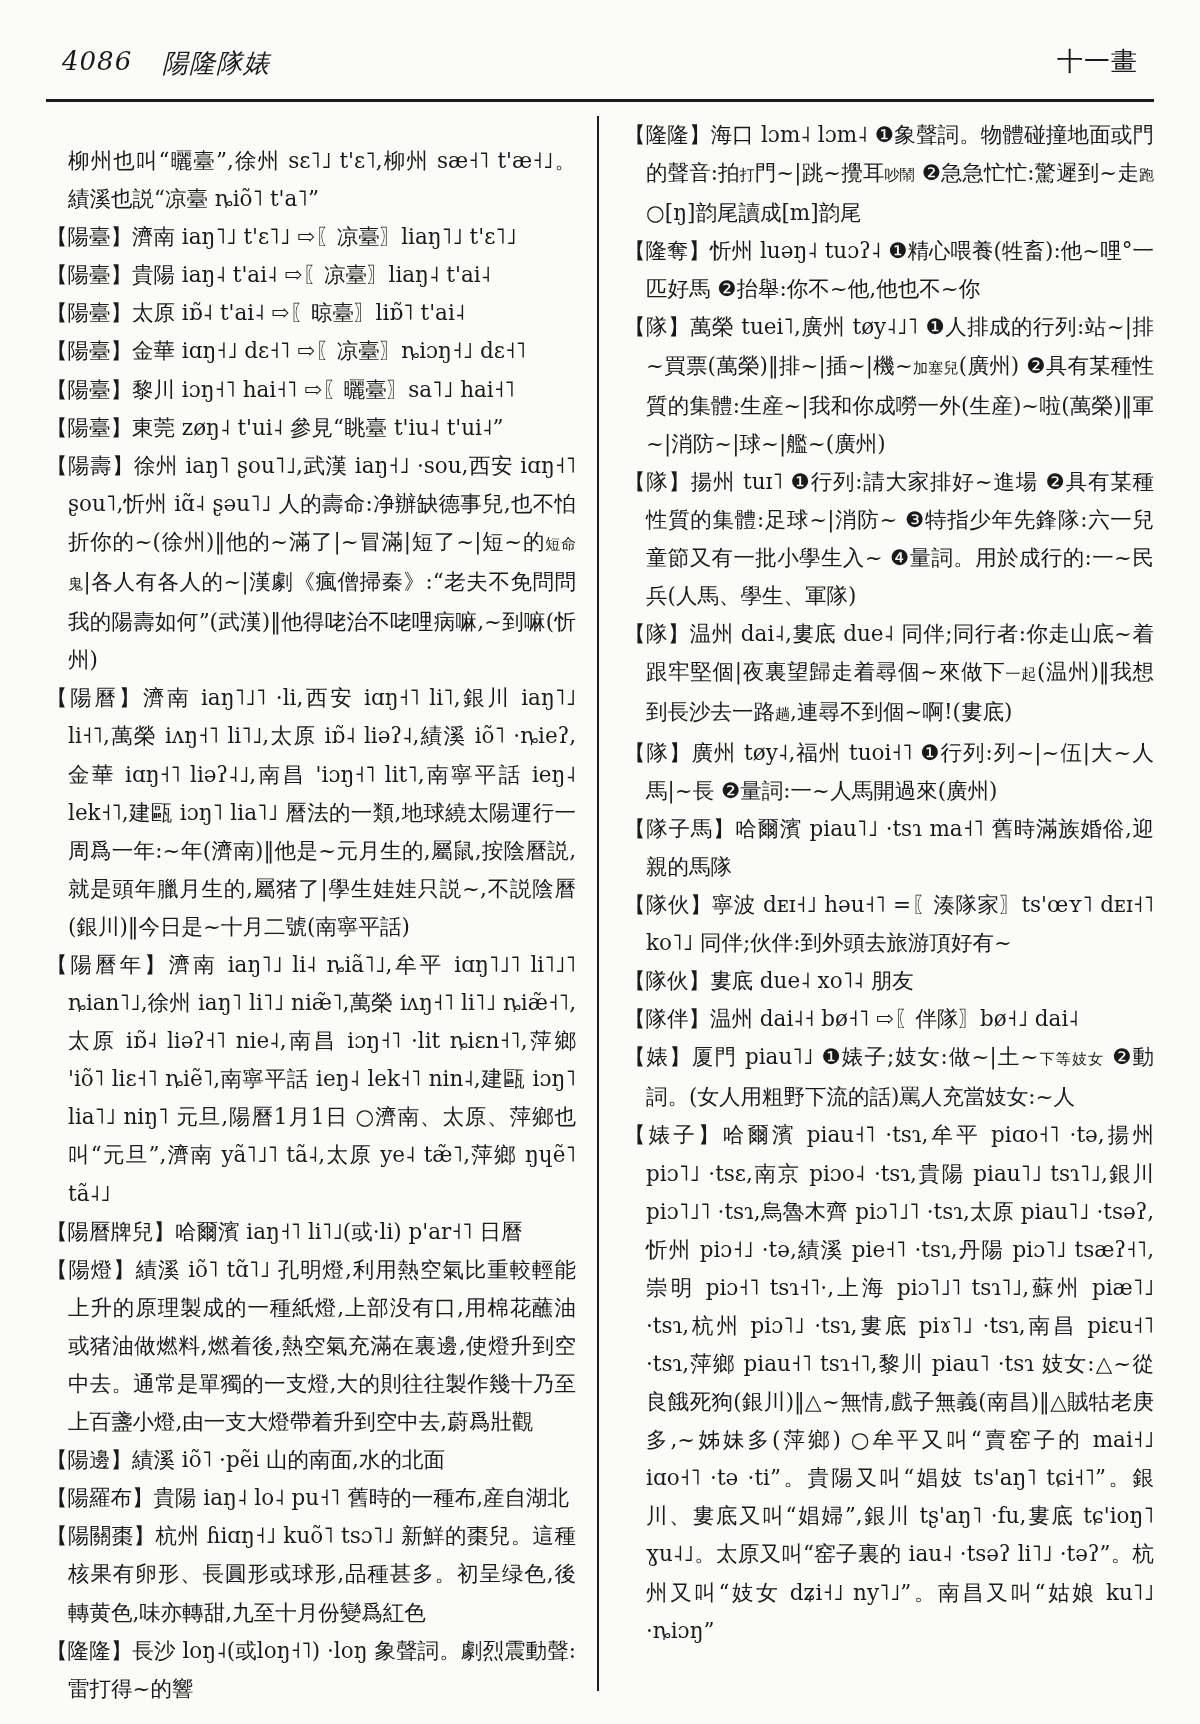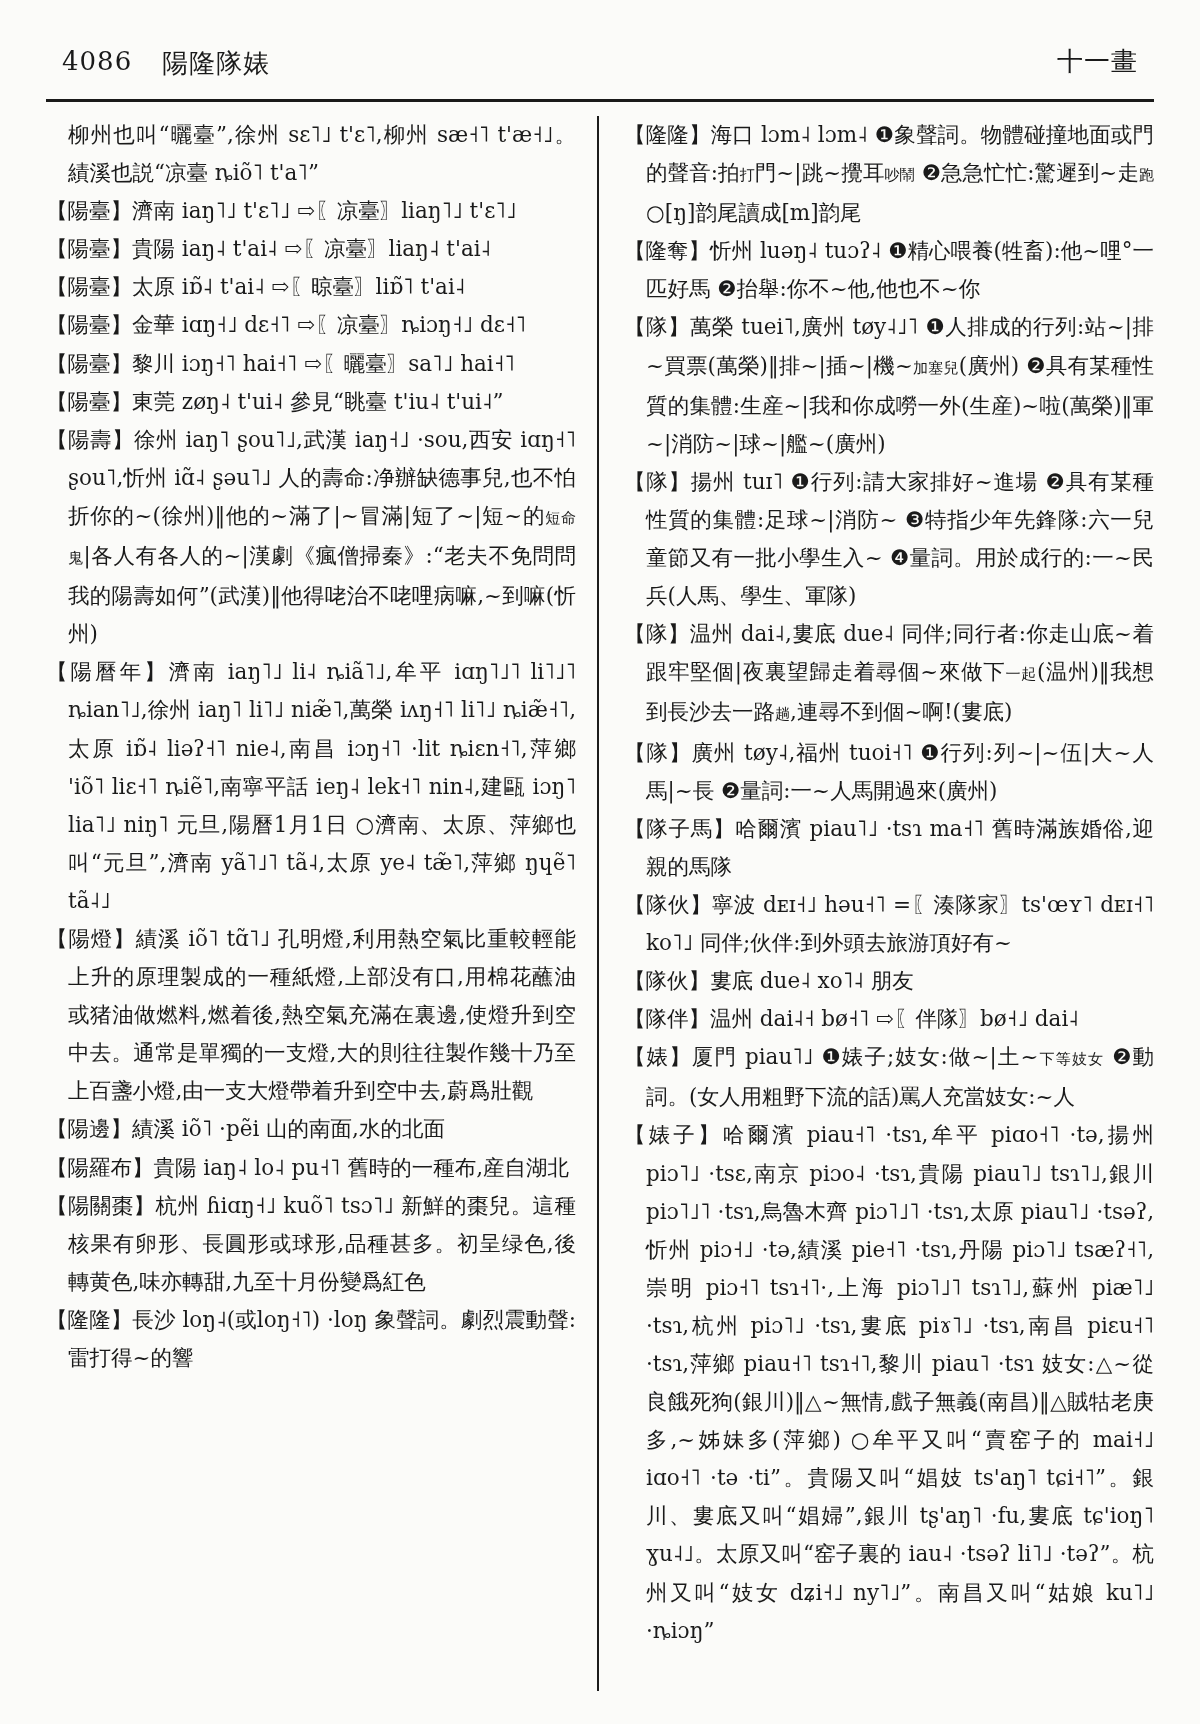--- a/index.html
+++ b/index.html
@@ -8,37 +8,37 @@
     background:#fbfbf9;color:#1a1a1a;
     font-family:"DejaVu Serif","Liberation Serif",serif;
     overflow:hidden;position:relative;
   }
   .page{position:relative;width:1200px;height:1724px;}
   .header{
     position:absolute;top:44px;left:62px;right:62px;
     display:flex;justify-content:space-between;align-items:baseline;
     font-size:26px;letter-spacing:1px;
   }
-  .header .left-group{display:flex;gap:30px;}
+  .header .left-group{display:flex;gap:30px;font-style:italic;}
   .header-rule{
     position:absolute;top:99px;left:46px;width:1108px;height:3px;
     background:#1a1a1a;
   }
   .columns{
     position:absolute;top:116px;left:46px;width:1108px;
     display:flex;gap:48px;
   }
   .col{width:530px;}
   .column-divider{
     position:absolute;top:116px;left:597px;width:2px;height:1575px;
     background:#1c1c1c;
   }
   p{margin:0;font-size:21.5px;line-height:38.1px;text-align:justify;}
   p.entry{padding-left:22px;text-indent:-22px;}
-  p.cont{padding-left:22px;text-indent:0;}
+  p.cont{padding-left:22px;text-indent:0;margin-top:26px;}
   small{font-size:0.70em;}
 </style>
 </head>
 <body>
 
 <div class="page">
 
   <div class="header">
     <div class="left-group">
       <span>4086</span>
@@ -54,21 +54,23 @@
 
     <div class="col">
       <p class="cont">柳州也叫“曬臺”,徐州 sɛ˥˩ t'ɛ˥,柳州 sæ˧˥ t'æ˧˩。績溪也説“凉臺 ȵiõ˥ t'a˥”</p>
       <p class="entry">【陽臺】濟南 iaŋ˥˩ t'ɛ˥˩ ⇨〖凉臺〗liaŋ˥˩ t'ɛ˥˩</p>
       <p class="entry">【陽臺】貴陽 iaŋ˨ t'ai˨ ⇨〖凉臺〗liaŋ˨ t'ai˨</p>
       <p class="entry">【陽臺】太原 iɒ̃˨ t'ai˨ ⇨〖晾臺〗liɒ̃˥ t'ai˨</p>
       <p class="entry">【陽臺】金華 iɑŋ˧˩ dɛ˧˥ ⇨〖凉臺〗ȵiɔŋ˧˩ dɛ˧˥</p>
       <p class="entry">【陽臺】黎川 iɔŋ˧˥ hai˧˥ ⇨〖曬臺〗sa˥˩ hai˧˥</p>
       <p class="entry">【陽臺】東莞 zøŋ˨ t'ui˨ 參見“眺臺 t'iu˨ t'ui˨”</p>
       <p class="entry">【陽壽】徐州 iaŋ˥ ʂou˥˩,武漢 iaŋ˧˩ ·sou,西安 iɑŋ˧˥ ʂou˥,忻州 iɑ̃˨ ʂəu˥˩ 人的壽命:净辦缺德事兒,也不怕折你的~(徐州)‖他的~滿了|~冒滿|短了~|短~的<small>短命鬼</small>|各人有各人的~|漢劇《瘋僧掃秦》:“老夫不免問問我的陽壽如何”(武漢)‖他得咾治不咾哩病嘛,~到嘛(忻州)</p>
+      <p class="entry">【陽曆】濟南 iaŋ˥˩˥ ·li,西安 iɑŋ˧˥ li˥,銀川 iaŋ˥˩ li˧˥,萬榮 iʌŋ˧˥ li˥˩,太原 iɒ̃˨ liəʔ˨,績溪 iõ˥ ·ȵieʔ,金華 iɑŋ˧˥ liəʔ˨˩,南昌 'iɔŋ˧˥ lit˥,南寧平話 ieŋ˨ lek˧˥,建甌 iɔŋ˥ lia˥˩ 曆法的一類,地球繞太陽運行一周爲一年:~年(濟南)‖他是~元月生的,屬鼠,按陰曆説,就是頭年臘月生的,屬猪了|學生娃娃只説~,不説陰曆(銀川)‖今日是~十月二號(南寧平話)</p>
       <p class="entry">【陽曆年】濟南 iaŋ˥˩ li˨ ȵiã˥˩,牟平 iɑŋ˥˩˥ li˥˩˥ ȵian˥˩,徐州 iaŋ˥ li˥˩ niæ̃˥,萬榮 iʌŋ˧˥ li˥˩ ȵiæ̃˧˥,太原 iɒ̃˨ liəʔ˧˥ nie˨,南昌 iɔŋ˧˥ ·lit ȵiɛn˧˥,萍鄉 'iõ˥ liɛ˧˥ ȵiẽ˥,南寧平話 ieŋ˨ lek˧˥ nin˨,建甌 iɔŋ˥ lia˥˩ niŋ˥ 元旦,陽曆1月1日 ○濟南、太原、萍鄉也叫“元旦”,濟南 yã˥˩˥ tã˨,太原 ye˨ tæ̃˥,萍鄉 ŋɥẽ˥ tã˨˩</p>
+      <p class="entry">【陽曆牌兒】哈爾濱 iaŋ˧˥ li˥˩(或·li) p'ar˧˥ 日曆</p>
       <p class="entry">【陽燈】績溪 iõ˥ tɑ̃˥˩ 孔明燈,利用熱空氣比重較輕能上升的原理製成的一種紙燈,上部没有口,用棉花蘸油或猪油做燃料,燃着後,熱空氣充滿在裏邊,使燈升到空中去。通常是單獨的一支燈,大的則往往製作幾十乃至上百盞小燈,由一支大燈帶着升到空中去,蔚爲壯觀</p>
       <p class="entry">【陽邊】績溪 iõ˥ ·pẽi 山的南面,水的北面</p>
       <p class="entry">【陽羅布】貴陽 iaŋ˨ lo˨ pu˧˥ 舊時的一種布,産自湖北</p>
       <p class="entry">【陽關棗】杭州 ɦiɑŋ˧˩ kuõ˥ tsɔ˥˩ 新鮮的棗兒。這種核果有卵形、長圓形或球形,品種甚多。初呈绿色,後轉黄色,味亦轉甜,九至十月份變爲紅色</p>
       <p class="entry">【隆隆】長沙 loŋ˨(或loŋ˧˥) ·loŋ 象聲詞。劇烈震動聲:雷打得~的響</p>
     </div>
 
     <div class="col">
       <p class="entry">【隆隆】海口 lɔm˨ lɔm˨ ❶象聲詞。物體碰撞地面或門的聲音:拍<small>打</small>門~|跳~攪耳<small>吵鬧</small> ❷急急忙忙:驚遲到~走<small>跑</small> ○[ŋ]韵尾讀成[m]韵尾</p>
       <p class="entry">【隆奪】忻州 luəŋ˨ tuɔʔ˨ ❶精心喂養(牲畜):他~哩°一匹好馬 ❷抬舉:你不~他,他也不~你</p>

